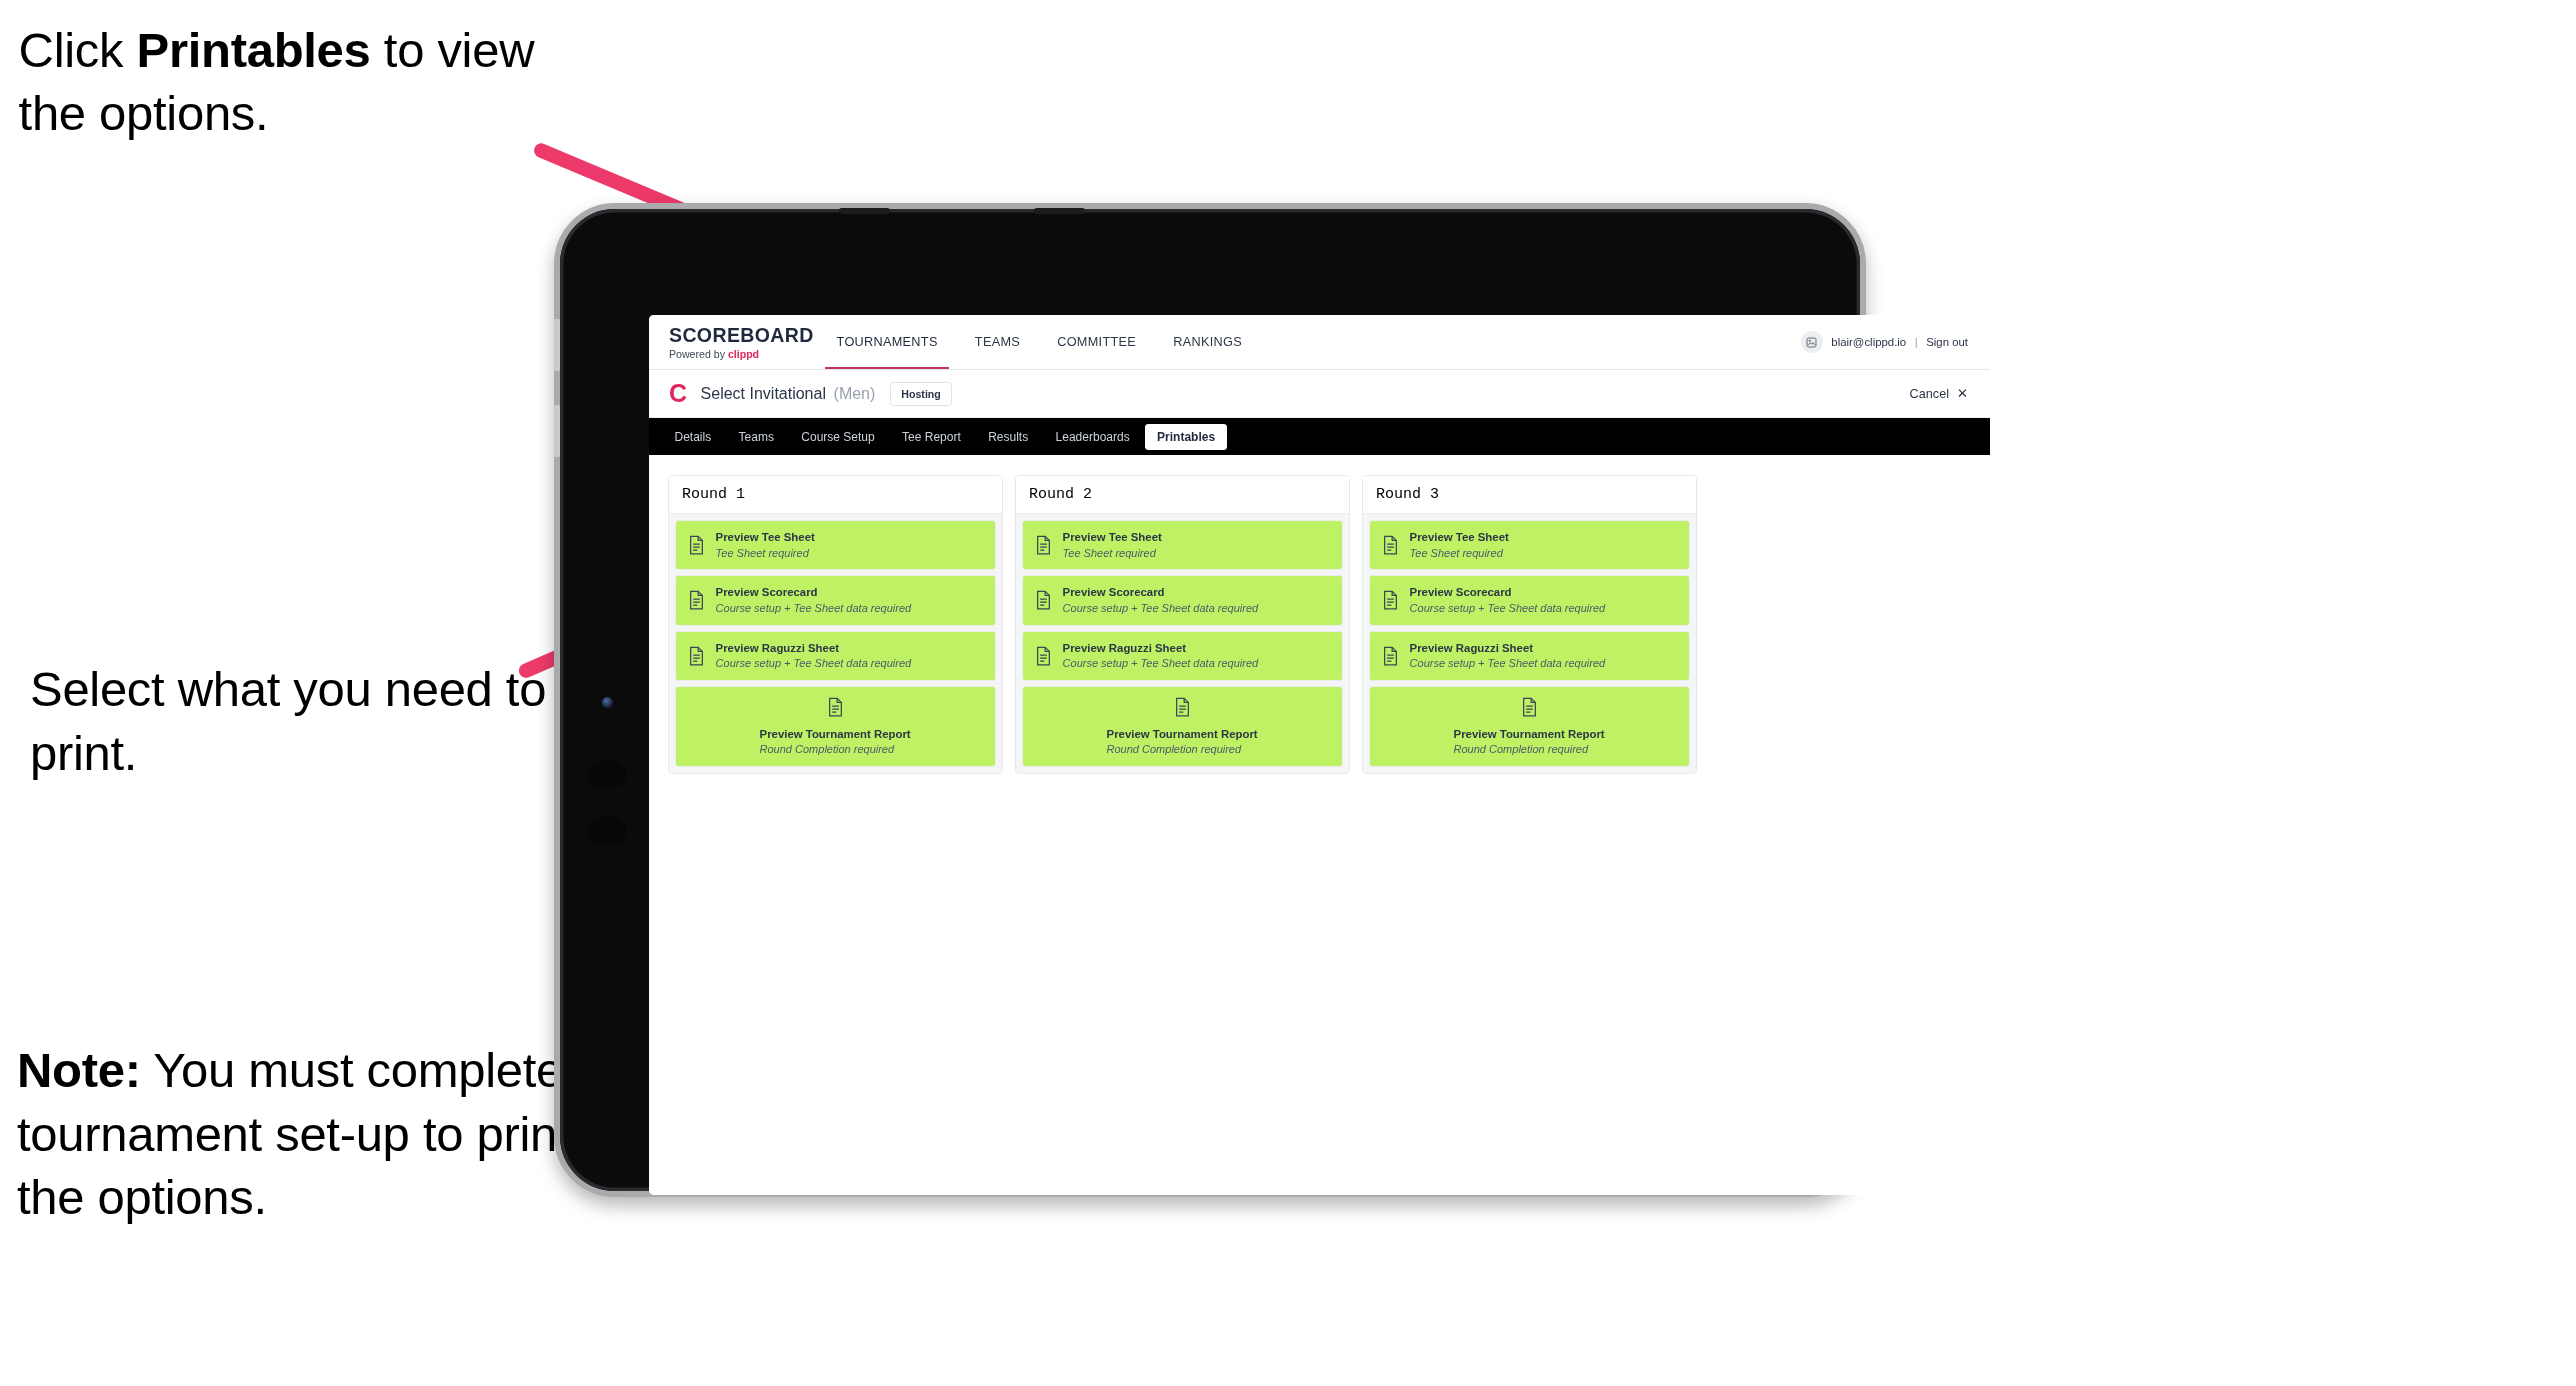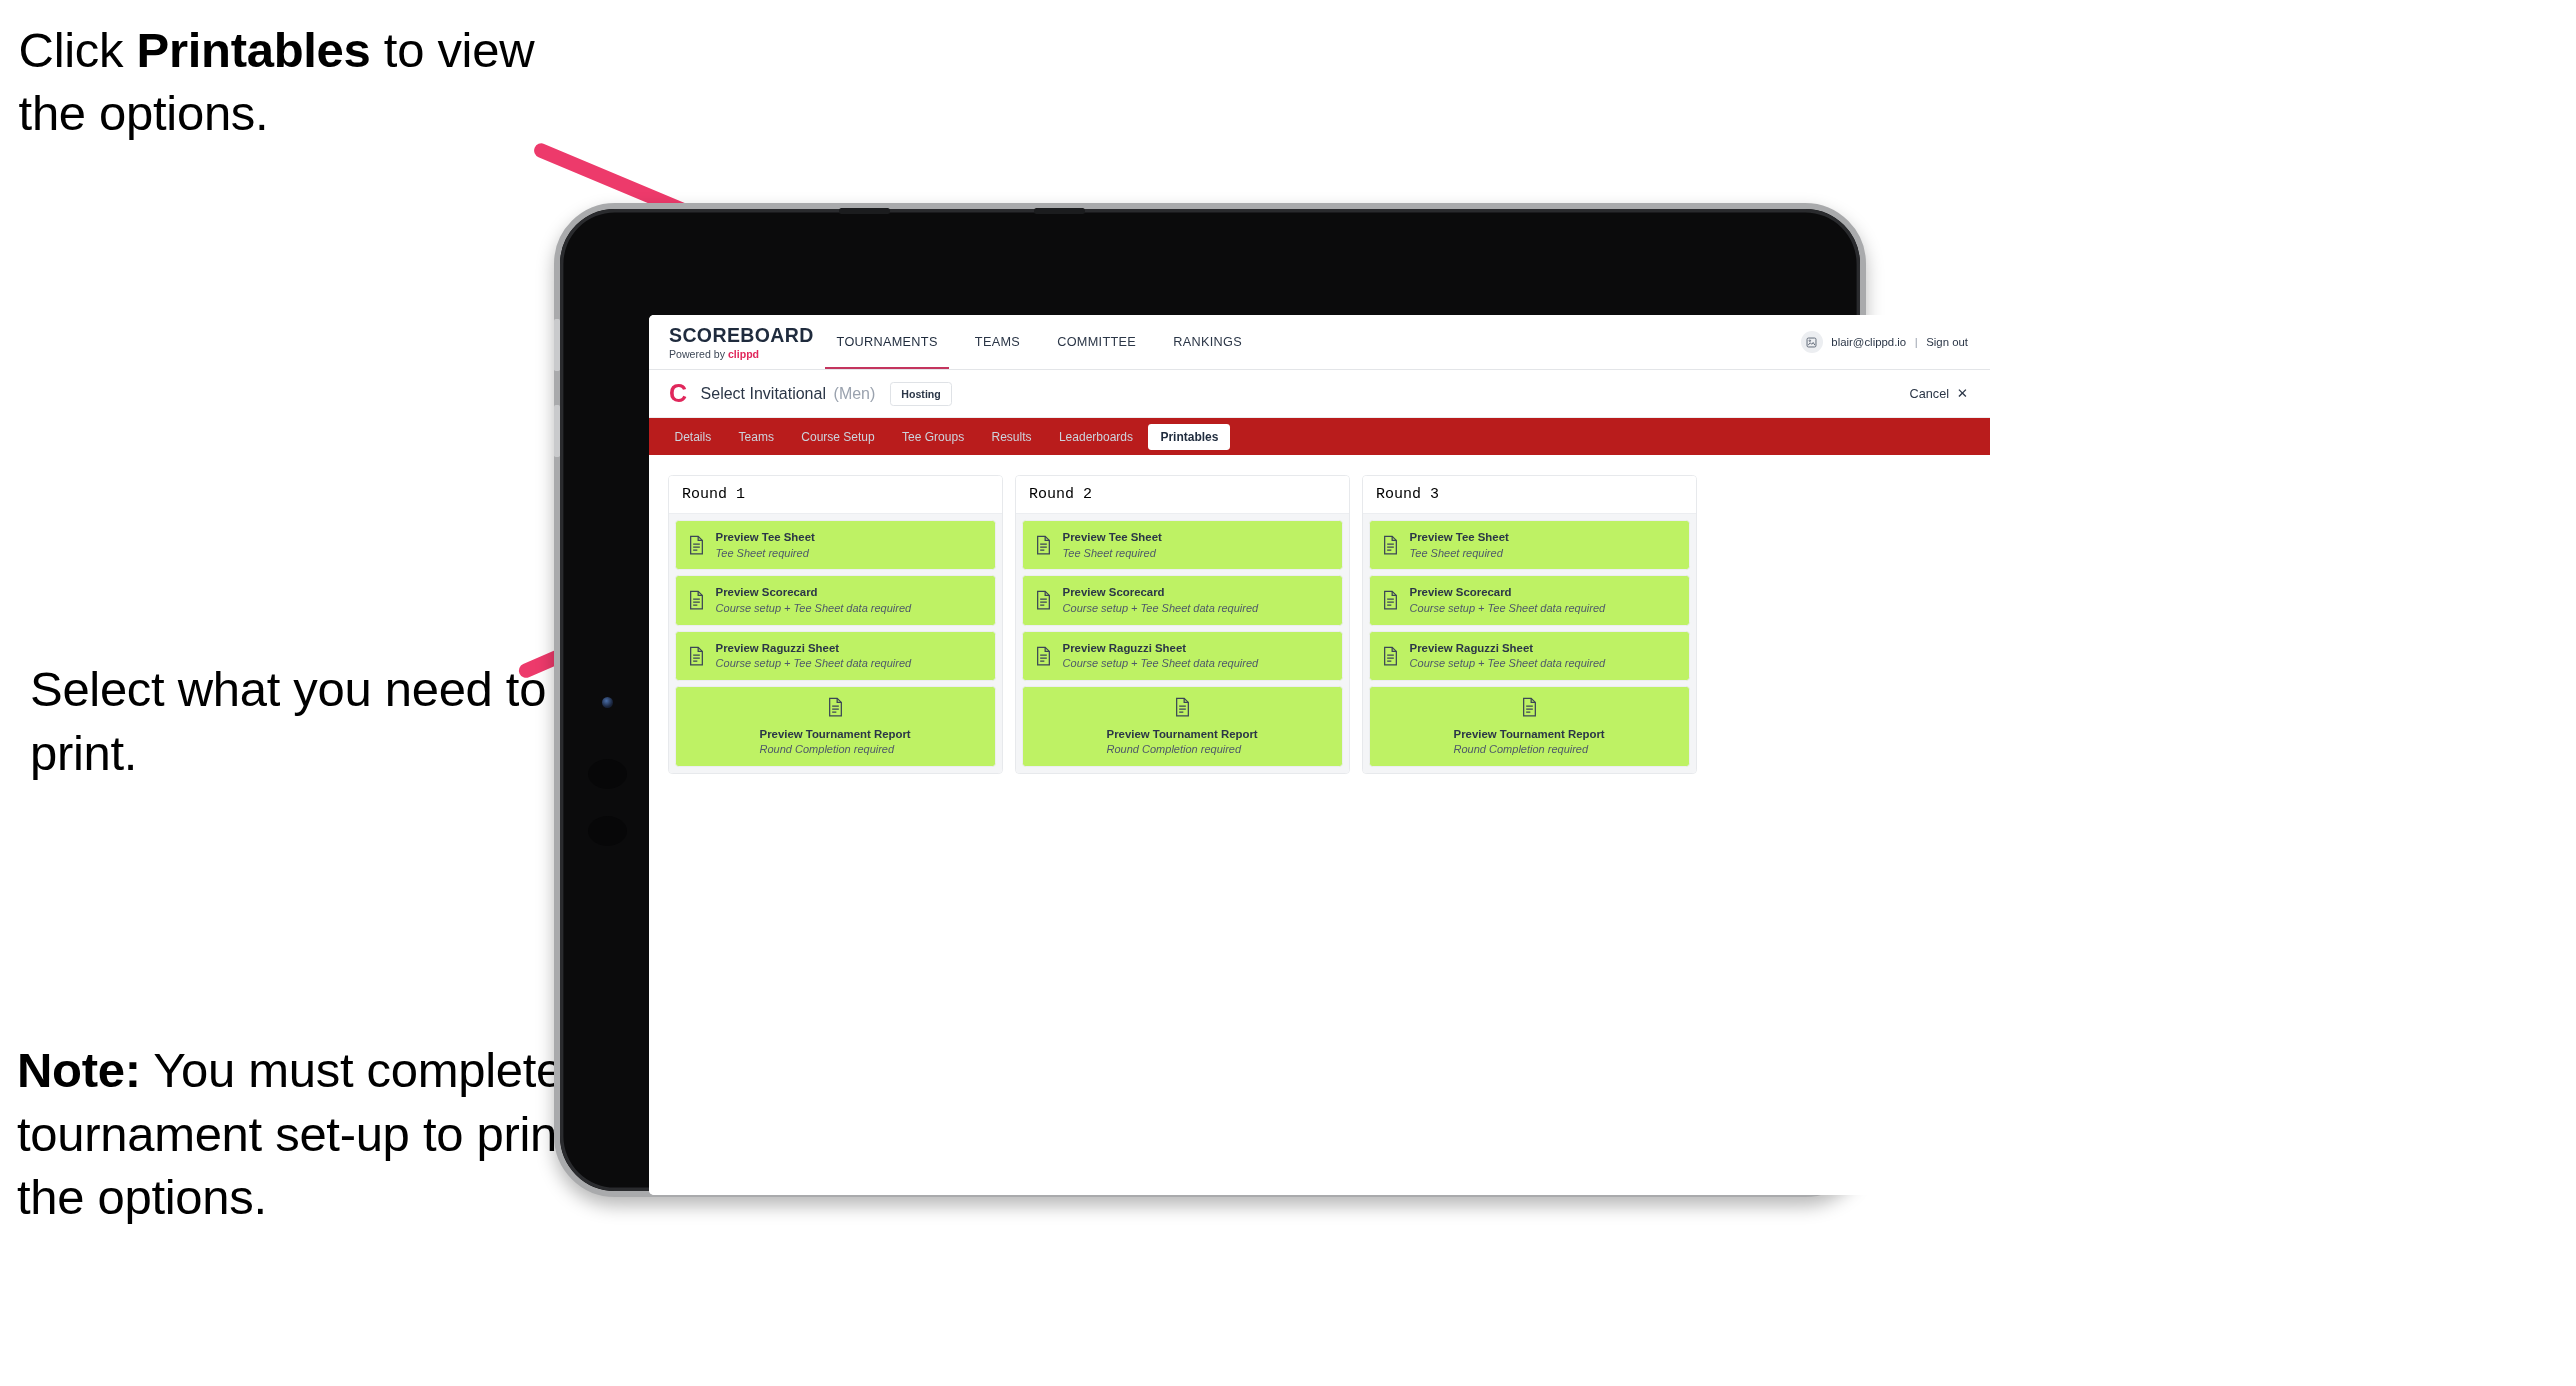--- a/index.html
+++ b/index.html
@@ -121,21 +121,21 @@
   #hosting-badge{
     margin-left:15px;font-size:10.6px;font-weight:bold;color:#2b3647;
     border:0.8px solid #dfe2e6;border-radius:3.4px;padding:5px 10px;background:#fff;
   }
   #cancel-wrap{margin-left:auto;display:flex;align-items:center;gap:7.6px;cursor:pointer;}
   #cancel-label{font-size:12.7px;color:#2b3647;}
   #cancel-x{font-size:13.5px;color:#2b3647;line-height:1;}
 
   
   #subtabs{
-    height:37px;flex:0 0 37px;background:#b91c1c;
+    height:37px;flex:0 0 37px;background:#000000;
     display:flex;align-items:center;padding:0 13.5px;gap:3.4px;
   }
   .subtab{
     font-size:12px;color:#cdd3dc;padding:6px 12px;border-radius:3.4px;cursor:pointer;white-space:nowrap;
   }
   .subtab.active{background:#ffffff;color:#1f2b3d;font-weight:bold;}
 
   
   #content{flex:1 1 auto;background:#ffffff;padding:20px 18.6px 0 18.6px;display:flex;gap:12px;align-items:flex-start;}
   .round-col{
@@ -226,21 +226,21 @@
       <div id="cancel-wrap">
         <span id="cancel-label">Cancel</span>
         <span id="cancel-x">✕</span>
       </div>
     </div>
 
     <div id="subtabs">
       <div class="subtab">Details</div>
       <div class="subtab">Teams</div>
       <div class="subtab">Course Setup</div>
-      <div class="subtab">Tee Groups</div>
+      <div class="subtab">Tee Report</div>
       <div class="subtab">Results</div>
       <div class="subtab">Leaderboards</div>
       <div class="subtab active">Printables</div>
     </div>
 
     <div id="content">
 
       <div class="round-col">
         <div class="round-head">Round 1</div>
         <div class="round-body">

